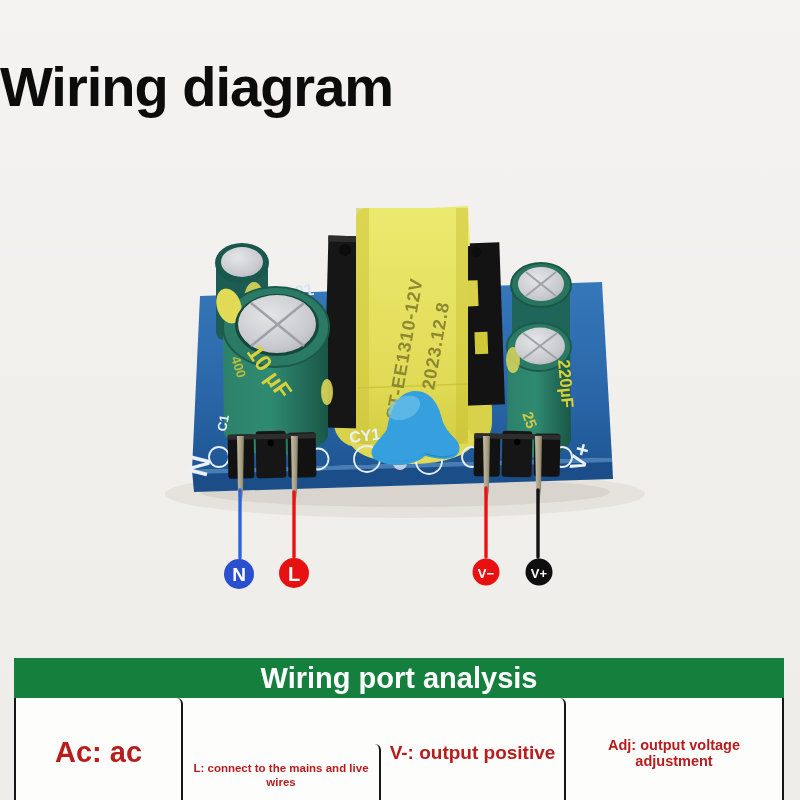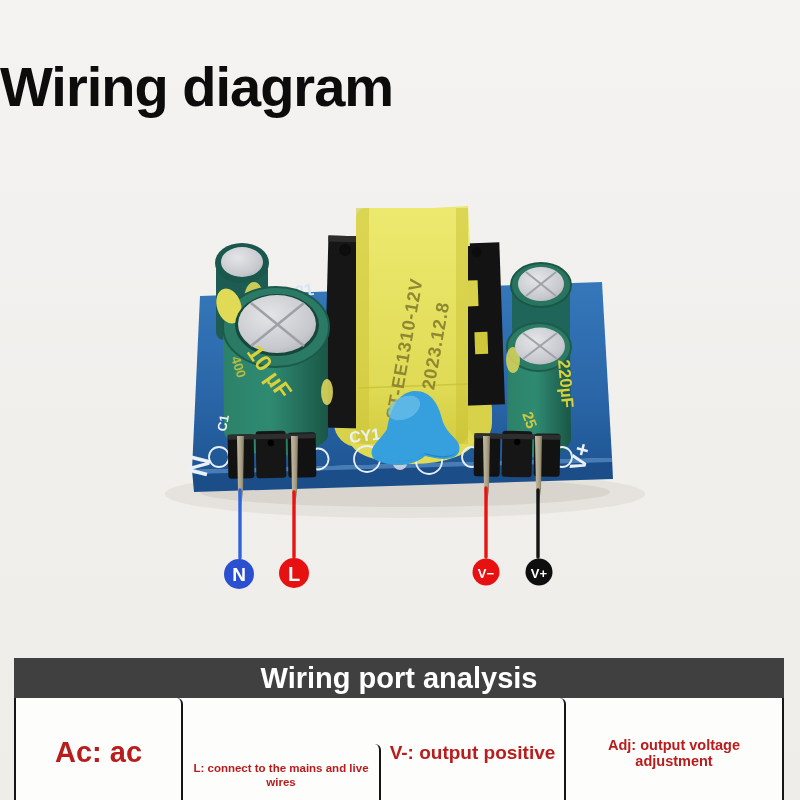--- a/index.html
+++ b/index.html
@@ -10,21 +10,21 @@
   }
   .page-title{
     position:absolute;top:54px;left:0;width:800px;text-align:left;
     font-size:56px;font-weight:bold;letter-spacing:-1px;color:#0c0c0c;margin:0;
   }
   svg.photo{position:absolute;left:0;top:0;width:800px;height:800px;}
   svg text{font-family:"Liberation Sans",sans-serif;}
 
   .tablewrap{position:absolute;left:14px;top:658px;width:770px;}
   .tbl-header{
-    height:40px;background:#404040;color:#ffffff;display:flex;align-items:center;justify-content:center;
+    height:40px;background:#15803d;color:#ffffff;display:flex;align-items:center;justify-content:center;
     font-size:29px;font-weight:bold;letter-spacing:0px;
   }
   .tbl-grid{
     display:grid;grid-template-columns:167px 198px 185px 1fr;grid-auto-rows:auto;
     border:2px solid #161616;border-top:none;background:#fdfdfc;
   }
   .cell{
     display:flex;align-items:center;justify-content:center;text-align:center;
     color:#b91c1c;font-weight:bold;border-right:2px solid #161616;
     min-height:40px;padding:18px 4px;box-sizing:border-box;border-radius:6px;

